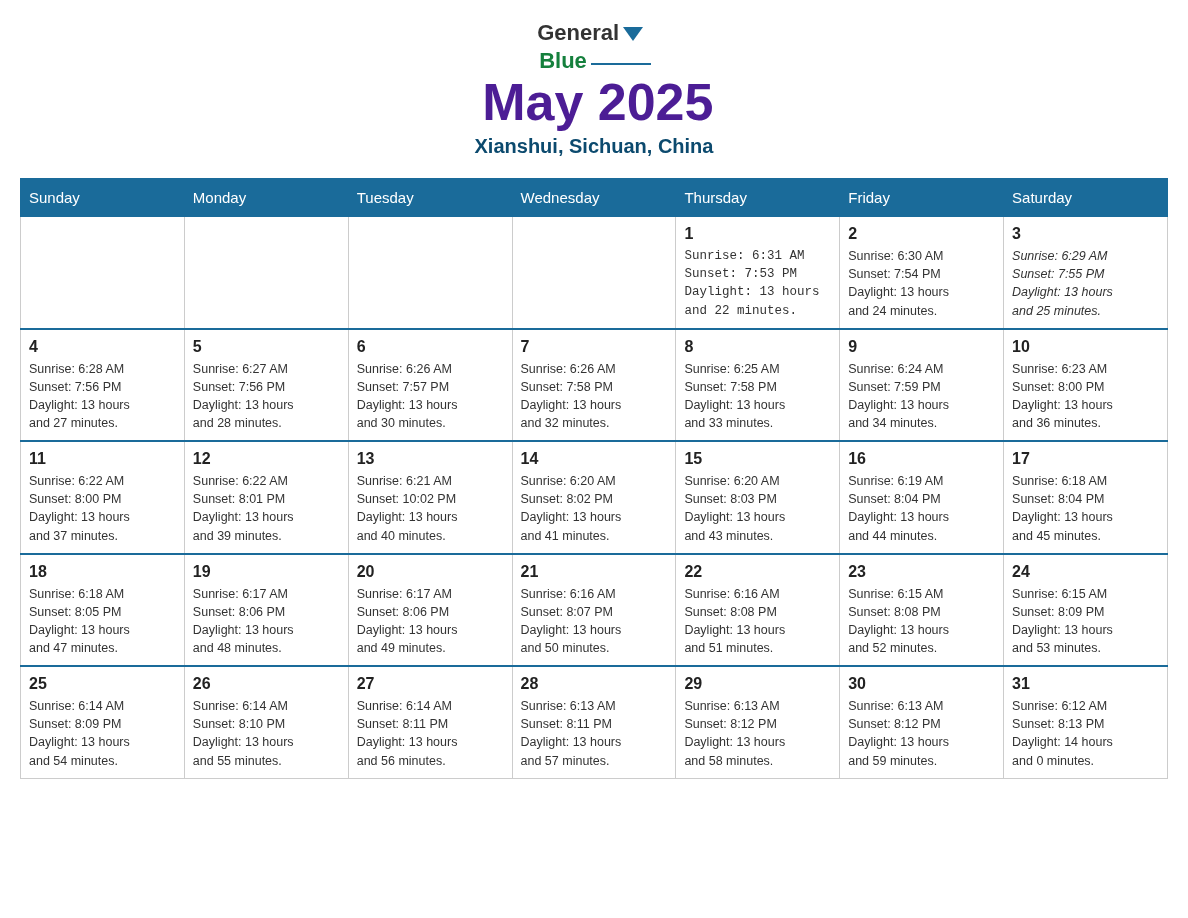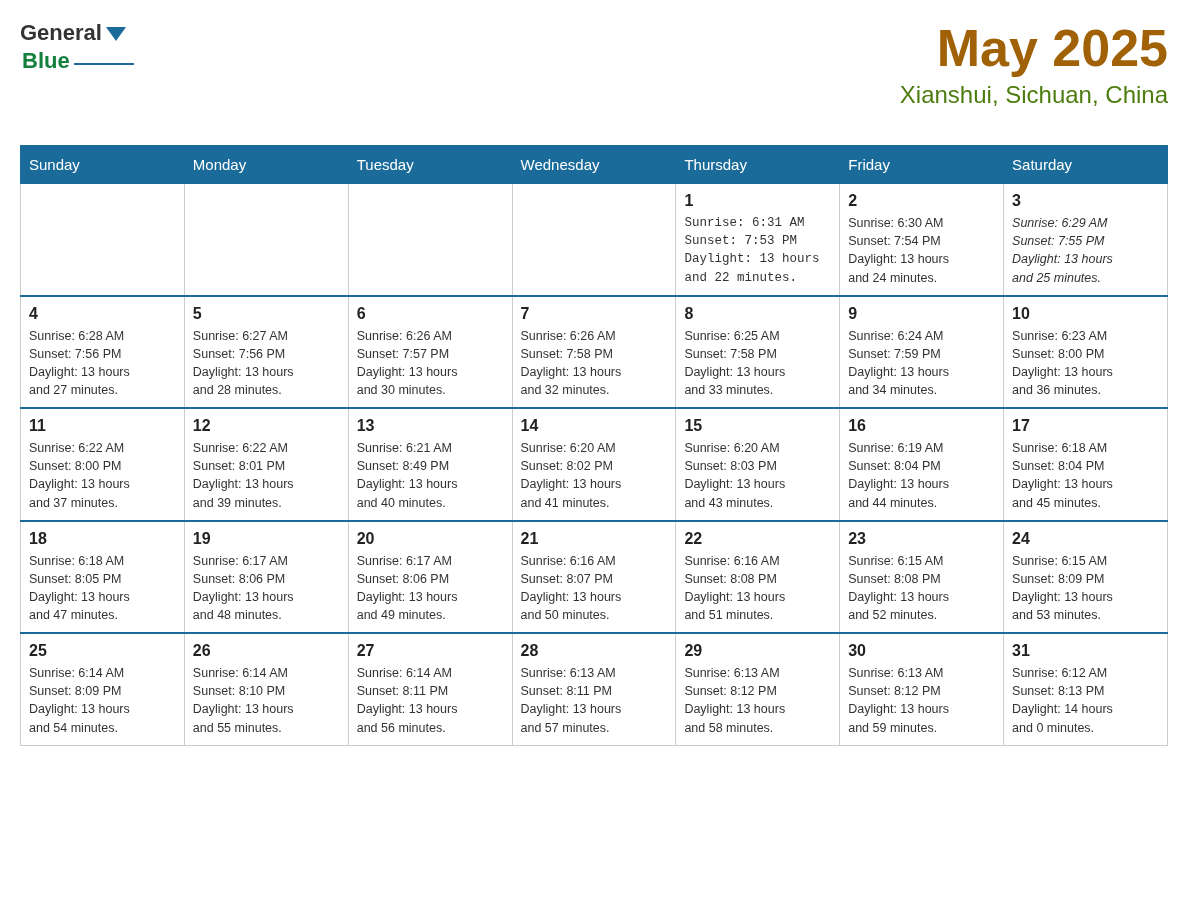--- a/index.html
+++ b/index.html
@@ -6,22 +6,23 @@
     body {
       font-family: Arial, sans-serif;
       background: #fff;
       padding: 20px;
       width: 1188px;
       min-height: 918px;
     }
     .header {
       display: flex;
       justify-content: space-between;
-      align-items: flex-start;
-      margin-bottom: 36px;
+      align-items: center;
+      margin-bottom: 20px;
+      flex-direction: column;
     }
     .logo {
       display: flex;
       flex-direction: column;
       align-items: flex-start;
     }
     .logo-top {
       display: flex;
       align-items: center;
       font-size: 22px;
@@ -43,27 +44,28 @@
       font-size: 22px;
       font-weight: bold;
       margin-left: 2px;
     }
     .title-section {
       text-align: right;
     }
     .month-title {
       font-size: 52px;
       font-weight: bold;
-      color: #a16207;
+      color: #4c1d95;
       line-height: 1.1;
     }
     .location-title {
-      font-size: 24px;
-      color: #4d7c0f;
+      font-size: 20px;
+      color: #0c4a6e;
       margin-top: 4px;
+      font-weight: bold;
     }
     .calendar {
       width: 100%;
       border-collapse: collapse;
       border-radius: 18px;
     }
     .calendar th {
       background: #1a6b9a;
       color: #fff;
       padding: 10px 8px;
@@ -223,21 +225,21 @@
         <td>
           <span class="day-number">12</span>
           <div class="day-info" style="white-space: pre-line;">Sunrise: 6:22 AM
 Sunset: 8:01 PM
 Daylight: 13 hours
 and 39 minutes.</div>
         </td>
         <td>
           <span class="day-number">13</span>
           <div class="day-info" style="white-space: pre-line;">Sunrise: 6:21 AM
-Sunset: 8:49 PM
+Sunset: 10:02 PM
 Daylight: 13 hours
 and 40 minutes.</div>
         </td>
         <td>
           <span class="day-number">14</span>
           <div class="day-info" style="white-space: pre-line;">Sunrise: 6:20 AM
 Sunset: 8:02 PM
 Daylight: 13 hours
 and 41 minutes.</div>
         </td>

